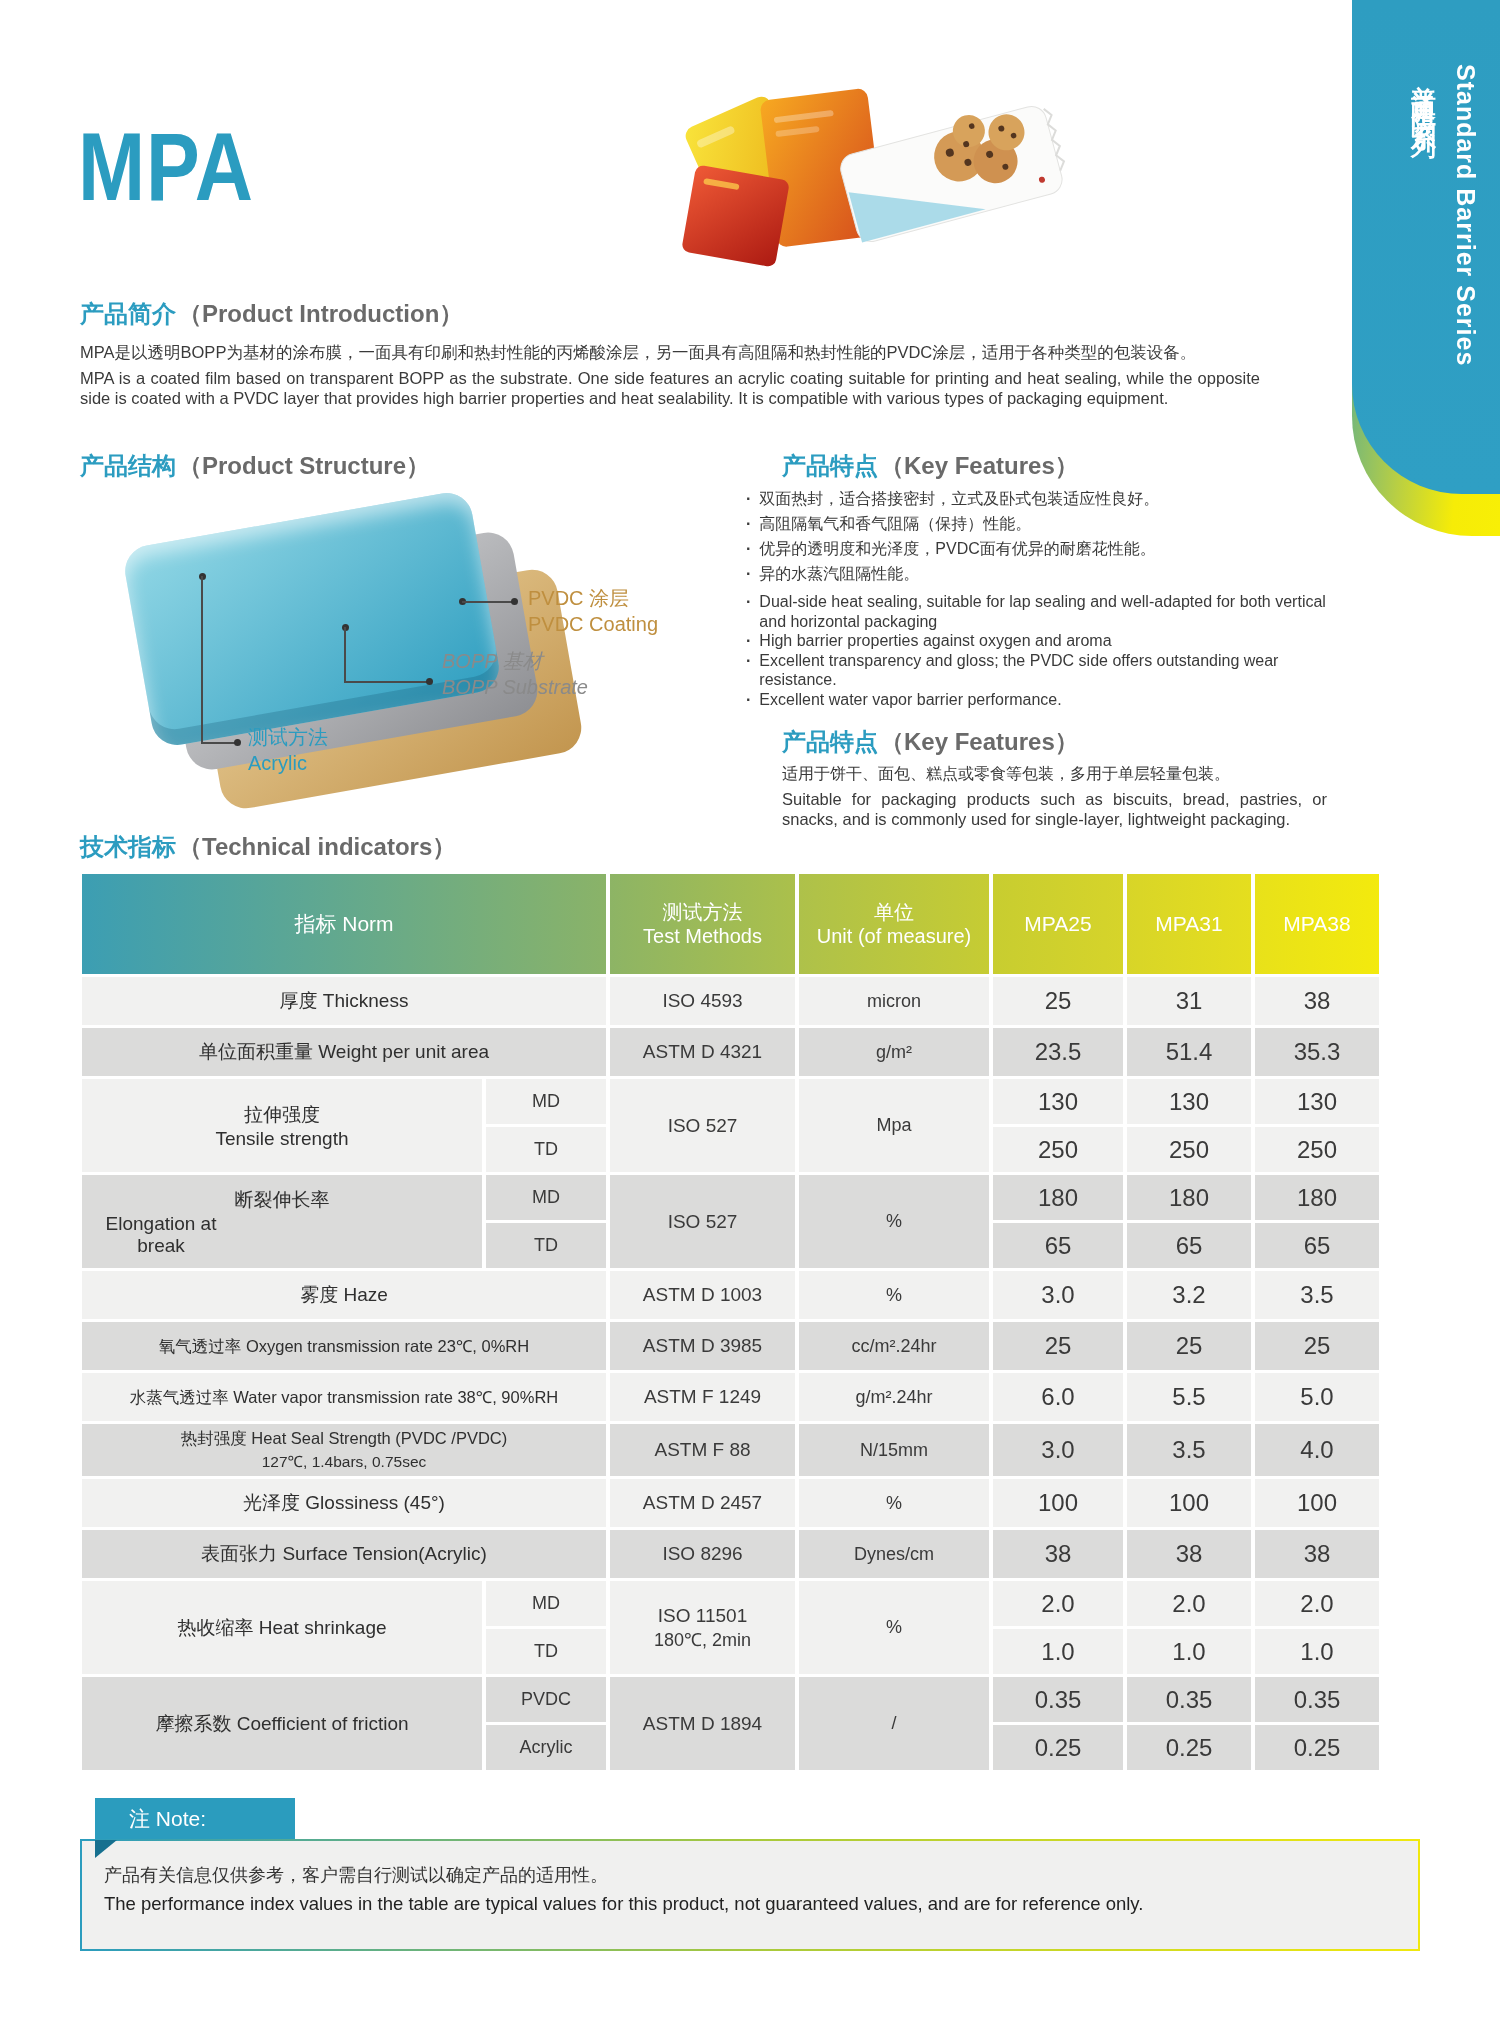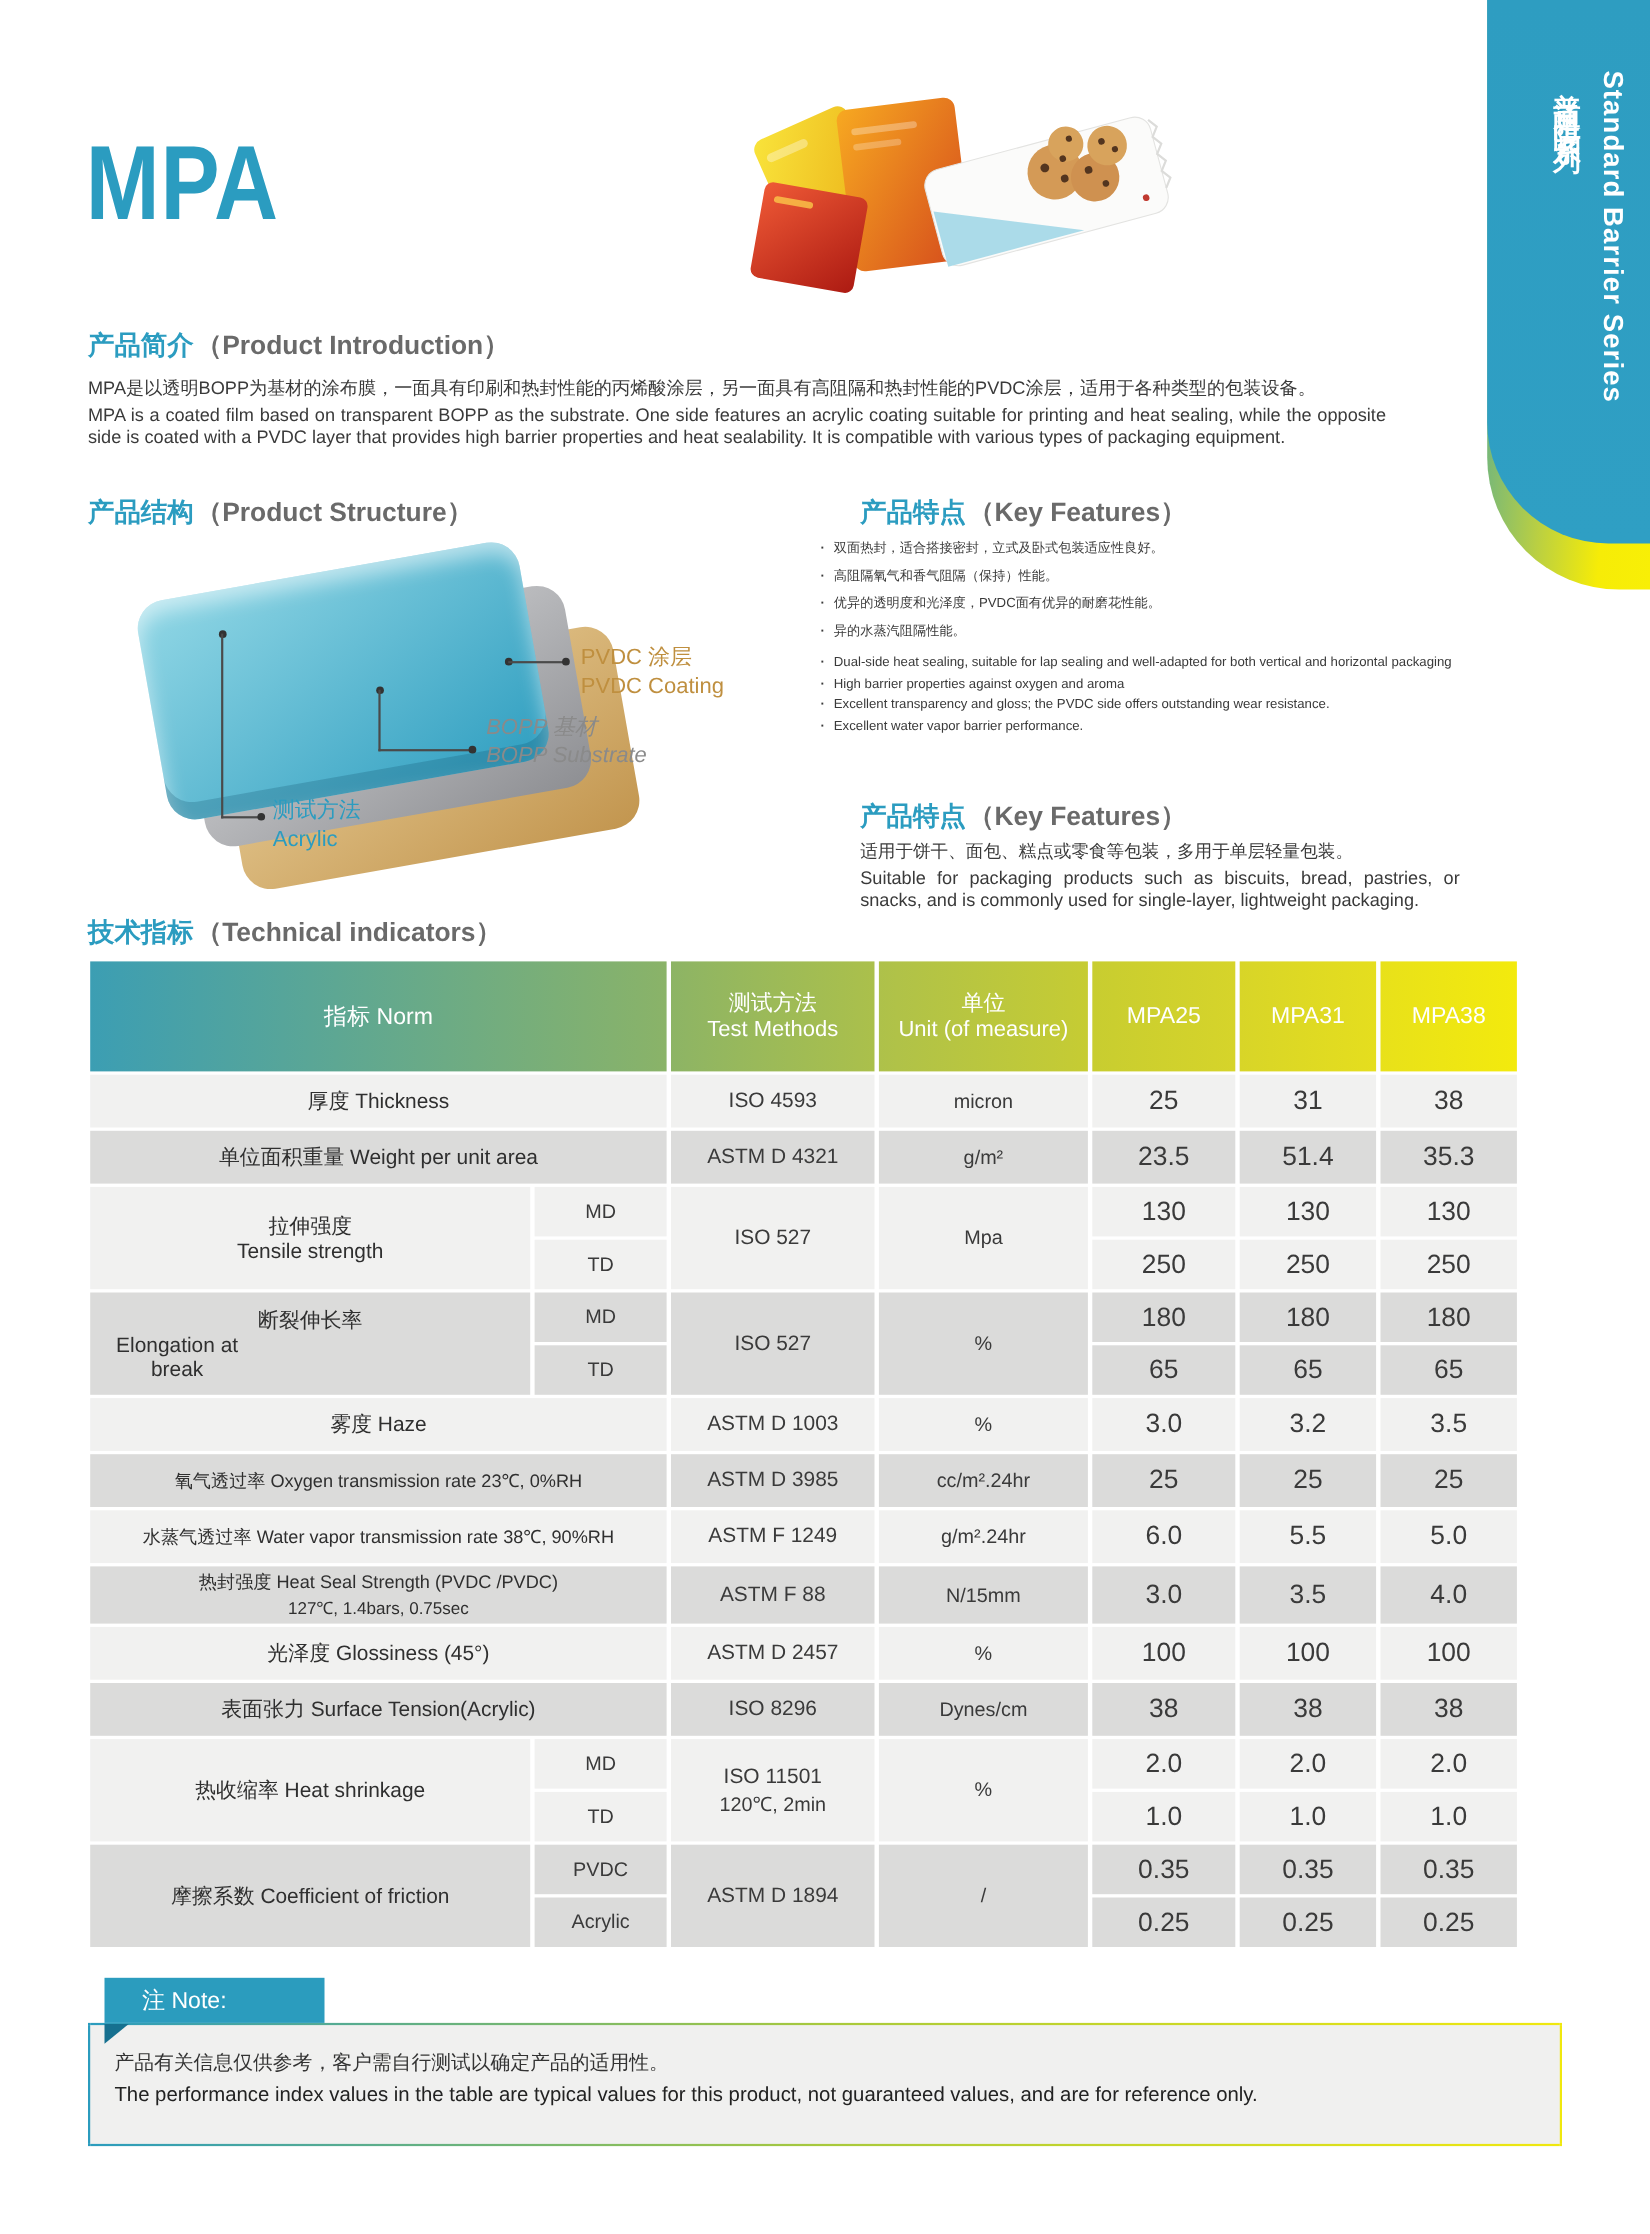--- a/index.html
+++ b/index.html
@@ -21,21 +21,21 @@
     color:#2b9cc0;transform:scaleX(.84);transform-origin:left top;letter-spacing:1px;}
 
   
   .sec-head{position:absolute;font-size:24px;font-weight:bold;white-space:nowrap;}
   .sec-head .cn{color:#2b9cc0;}
   .sec-head .en{color:#6a6a6a;margin-left:2px;}
 
   .para-cn{position:absolute;font-size:16.5px;color:#3a3a3a;white-space:nowrap;}
   .para-en{position:absolute;font-size:16.5px;color:#3a3a3a;line-height:19.5px;text-align:justify;}
 
-  .bullets{position:absolute;font-size:12px;color:#3a3a3a;}
+  .bullets{position:absolute;font-size:16px;color:#3a3a3a;}
   .bullets .b{display:flex;line-height:25px;white-space:nowrap;}
   .bullets-en .b{white-space:normal;line-height:19.5px;margin-bottom:0;}
   .bullets .b::before{content:"·";margin-right:8px;font-weight:bold;}
   .bullets-en{width:600px;}
 
   
   .layer{position:absolute;border-radius:26px;}
   .layer-tan{left:206px;top:596px;width:366px;height:186px;transform:rotate(-10deg);
     background:linear-gradient(155deg,#ecd39f,#c2954e);z-index:1;}
   .layer-silver{left:172px;top:558px;width:356px;height:186px;transform:rotate(-10deg);
@@ -355,21 +355,21 @@
       <td class="val cd">38</td>
       <td class="val cd">38</td>
       <td class="val cd">38</td>
     </tr>
 
     <tr class="h2">
       <td rowspan="2" class="lab cl">热收缩率 Heat shrinkage</td>
       <td class="sub cl">MD</td>
       <td rowspan="2" class="met cl">
         <span>ISO 11501</span>
-        <span class="m2">120℃,  2min</span>
+        <span class="m2">180℃,  2min</span>
       </td>
       <td rowspan="2" class="uni cl">%</td>
       <td class="val cl">2.0</td>
       <td class="val cl">2.0</td>
       <td class="val cl">2.0</td>
     </tr>
     <tr class="h2">
       <td class="sub cl">TD</td>
       <td class="val cl">1.0</td>
       <td class="val cl">1.0</td>

